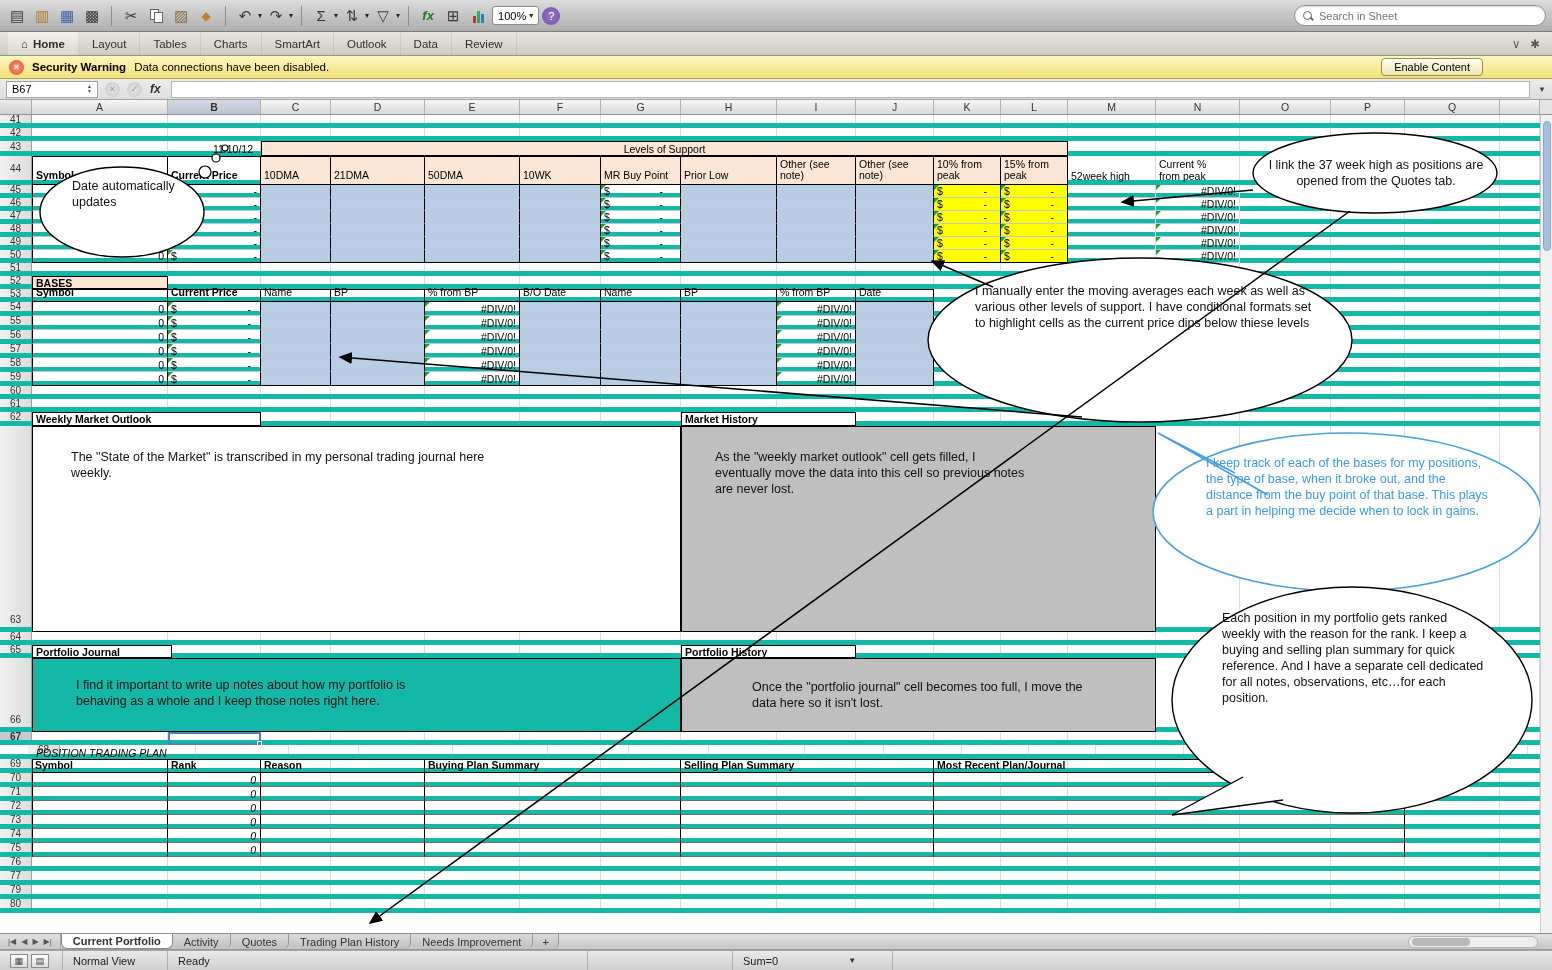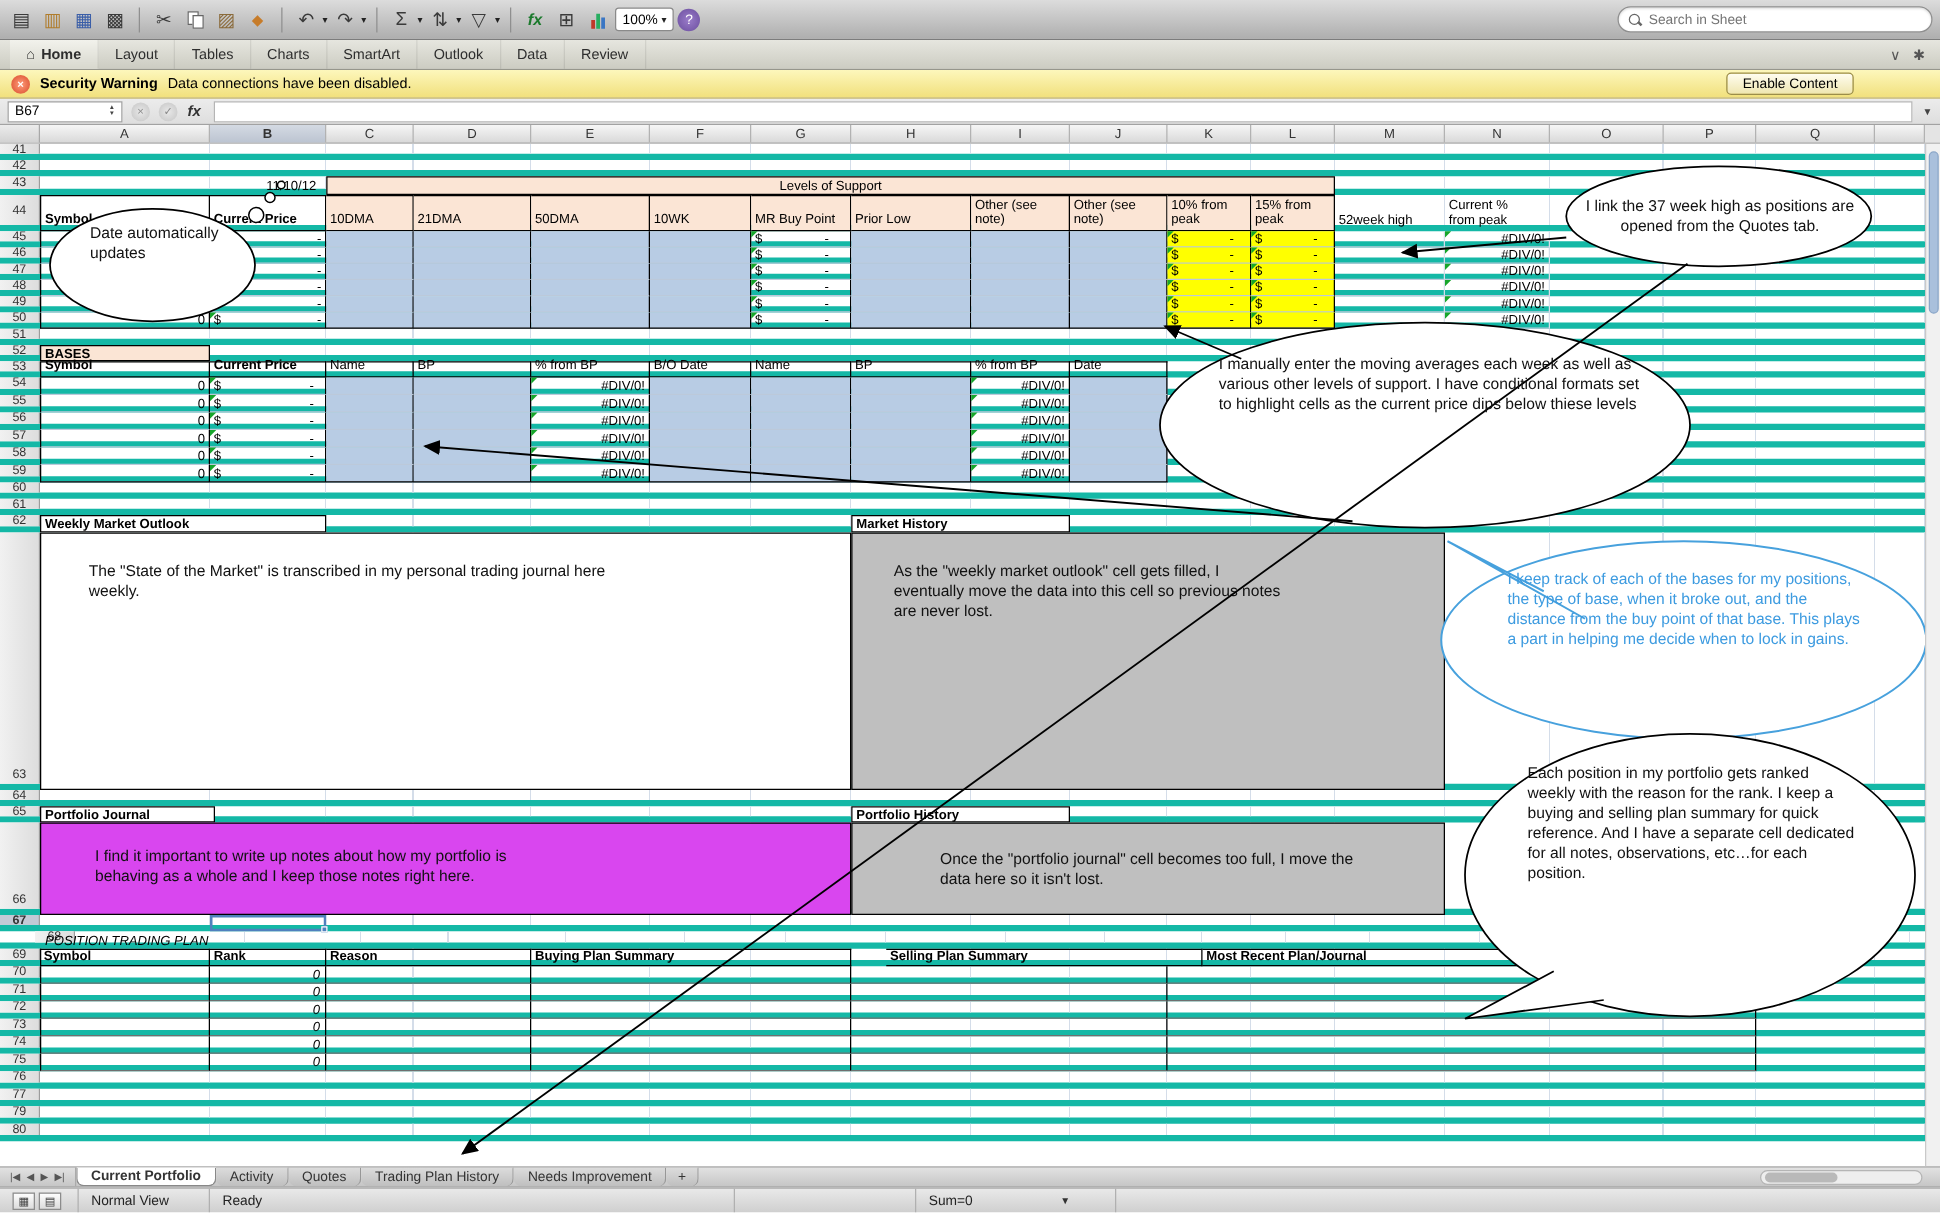--- a/index.html
+++ b/index.html
@@ -932,21 +932,21 @@
         <div class="co-text" style="position:static;margin:22px 0 0 38px;width:430px">The "State of the Market" is transcribed in my personal trading journal here weekly.</div>
       </div>
 
       <div class="blk bdrall graycell" style="left:681px;top:311px;width:475px;height:206px;align-items:flex-start">
         <div class="co-text" style="position:static;margin:22px 0 0 33px;width:312px">As the "weekly market outlook" cell gets filled, I eventually move the data into this cell so previous notes are never lost.</div>
       </div>
 
       <div class="blk bdrall bold" style="left:32px;top:530px;width:140px;height:13px;padding-left:3px;background:#fff">Portfolio Journal</div>
       <div class="blk bdrall bold" style="left:681px;top:530px;width:175px;height:13px;padding-left:3px;background:#fff">Portfolio History</div>
 
-      <div class="blk bdrall" style="left:32px;top:543px;width:649px;height:74px;background:#d946ef;align-items:flex-start">
+      <div class="blk bdrall" style="left:32px;top:543px;width:649px;height:74px;background:#14b8a6;align-items:flex-start">
         <div class="co-text" style="position:static;margin:18px 0 0 43px;width:375px">I find it important to write up notes about how my portfolio is behaving as a whole and I keep those notes right here.</div>
       </div>
 
       <div class="blk bdrall graycell" style="left:681px;top:543px;width:475px;height:74px;align-items:flex-start">
         <div class="co-text" style="position:static;margin:20px 0 0 70px;width:345px">Once the "portfolio journal" cell becomes too full, I move the data here so it isn't lost.</div>
       </div>
 
       <div class="seltd" style="left:168px;top:617px;width:93px;height:13px">
           <i></i>
         </div>
@@ -958,21 +958,21 @@
           
         
             <div class="hc bold" style="align-items: center; width: 136px;">Symbol</div>
           
             <div class="hc bold" style="align-items: center; width: 93px;">Rank</div>
           
             <div class="hc bold" style="align-items: center; width: 164px;">Reason</div>
           
             <div class="hc bold" style="align-items: center; width: 256px;">Buying Plan Summary</div>
           
-            <div class="hc bold" style="align-items: center; width: 253px; margin-left: 28px;">Selling Plan Summary</div>
+            <div class="hc bold" style="align-items: center; width: 253px;">Selling Plan Summary</div>
           
             <div class="hc bold" style="align-items: center; width: 471px;">Most Recent Plan/Journal</div>
           </div>
       </div>
       <div class="line" style="left:32px;top:644px;width:1px;height:14px"></div>
 
       <div class="blk" style="left:32px;top:658px;display:block">
         <div class="rep">
           
         

